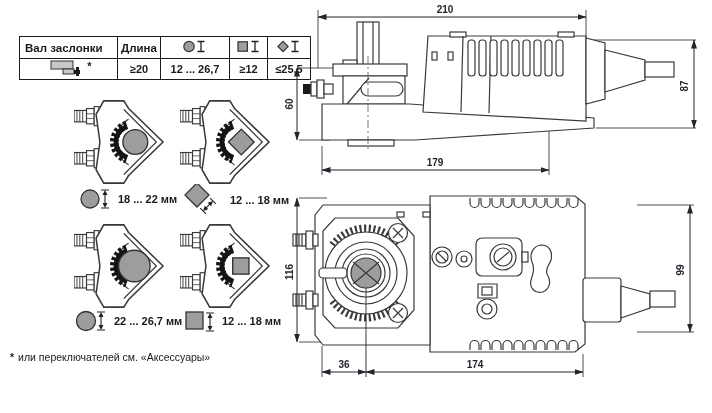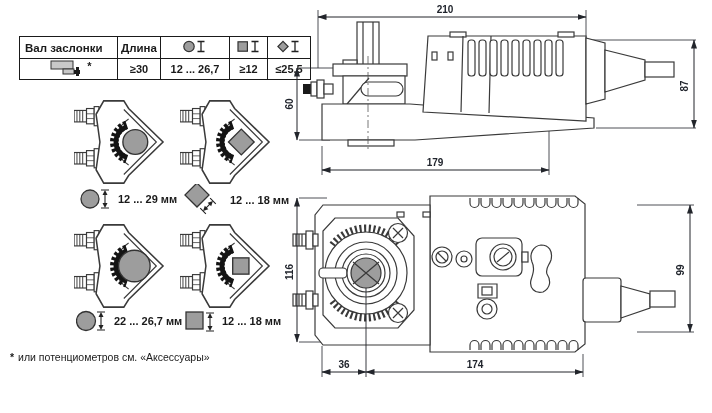--- a/index.html
+++ b/index.html
@@ -81,21 +81,21 @@
     </tr>
     <tr>
       <td class="shaftcell">
         <svg width="42" height="16" viewBox="0 0 42 16">
           <rect x="6" y="1" width="22" height="8" fill="#c8c8c8" stroke="#333" stroke-width="1"></rect>
           <rect x="18" y="9" width="11" height="5" fill="#c8c8c8" stroke="#333" stroke-width="1"></rect>
           <rect x="29" y="10" width="6" height="4" fill="#1a1a1a"></rect>
           <rect x="31" y="7" width="3" height="9" fill="#1a1a1a"></rect>
         </svg><span class="star">*</span>
       </td>
-      <td>≥30</td>
+      <td>≥20</td>
       <td>12 ... 26,7</td>
       <td>≥12</td>
       <td>≤25,5</td>
     </tr>
   </tbody>
     </table>
 
   <svg class="clamp" style="left:74px;top:98px" viewBox="0 0 96 92">
     <use href="#clampBody"></use>
     <circle cx="64" cy="46" r="13" fill="#9d9d9d" stroke="#333" stroke-width="1.4"></circle>
@@ -114,21 +114,21 @@
   </svg>
 
   <div class="lbl" style="left:80px;top:186px">
     <svg width="34" height="26" viewBox="0 0 34 26">
       <circle cx="10" cy="13" r="9" fill="#9d9d9d" stroke="#333" stroke-width="1.3"></circle>
       <path d="M21,4h8M21,22h8" stroke="#222" stroke-width="1.1"></path>
       <line x1="25" y1="6" x2="25" y2="20" stroke="#222" stroke-width="1.1"></line>
       <path d="M22.5,9 L25,4 L27.5,9 Z" fill="#222"></path>
         <path d="M22.5,17 L25,22 L27.5,17 Z" fill="#222"></path>
     </svg>
-    <span>12 ... 29 мм</span>
+    <span>18 ... 22 мм</span>
   </div>
   <div class="lbl" style="left:184px;top:184px">
     <svg width="42" height="32" viewBox="0 0 42 32">
       <rect x="-8.5" y="-8.5" width="17" height="17" transform="translate(13 11) rotate(45)" fill="#9d9d9d" stroke="#333" stroke-width="1.3"></rect>
       <g transform="translate(24 22) rotate(45)">
         <path d="M-4,-7h8M-4,7h8" stroke="#222" stroke-width="1.1"></path>
         <line x1="0" y1="-5" x2="0" y2="5" stroke="#222" stroke-width="1.1"></line>
         <path d="M-2.5,-2 L0,-7 L2.5,-2 Z" fill="#222"></path>
           <path d="M-2.5,2 L0,7 L2.5,2 Z" fill="#222"></path>
       </g>
@@ -302,17 +302,17 @@
     <line class="dim" x1="81" y1="184" x2="298" y2="184" marker-start="url(#a2)" marker-end="url(#a2)"></line>
     <text class="dimt" x="8" y="84" text-anchor="middle" transform="rotate(-90 8 84)">116</text>
     <text class="dimt" x="399" y="82" text-anchor="middle" transform="rotate(-90 399 82)">99</text>
     <text class="dimt" x="59" y="180" text-anchor="middle">36</text>
     <text class="dimt" x="190" y="180" text-anchor="middle">174</text>
   </svg>
 
   <div class="footnote">
     <span class="fn-marker">*</span>
     <div>
-      <div>или потенциометров см. «Аксессуары»</div>
+      <div>или переключателей см. «Аксессуары»</div>
     </div>
   </div>
 
 </div>
 
 </body></html>

